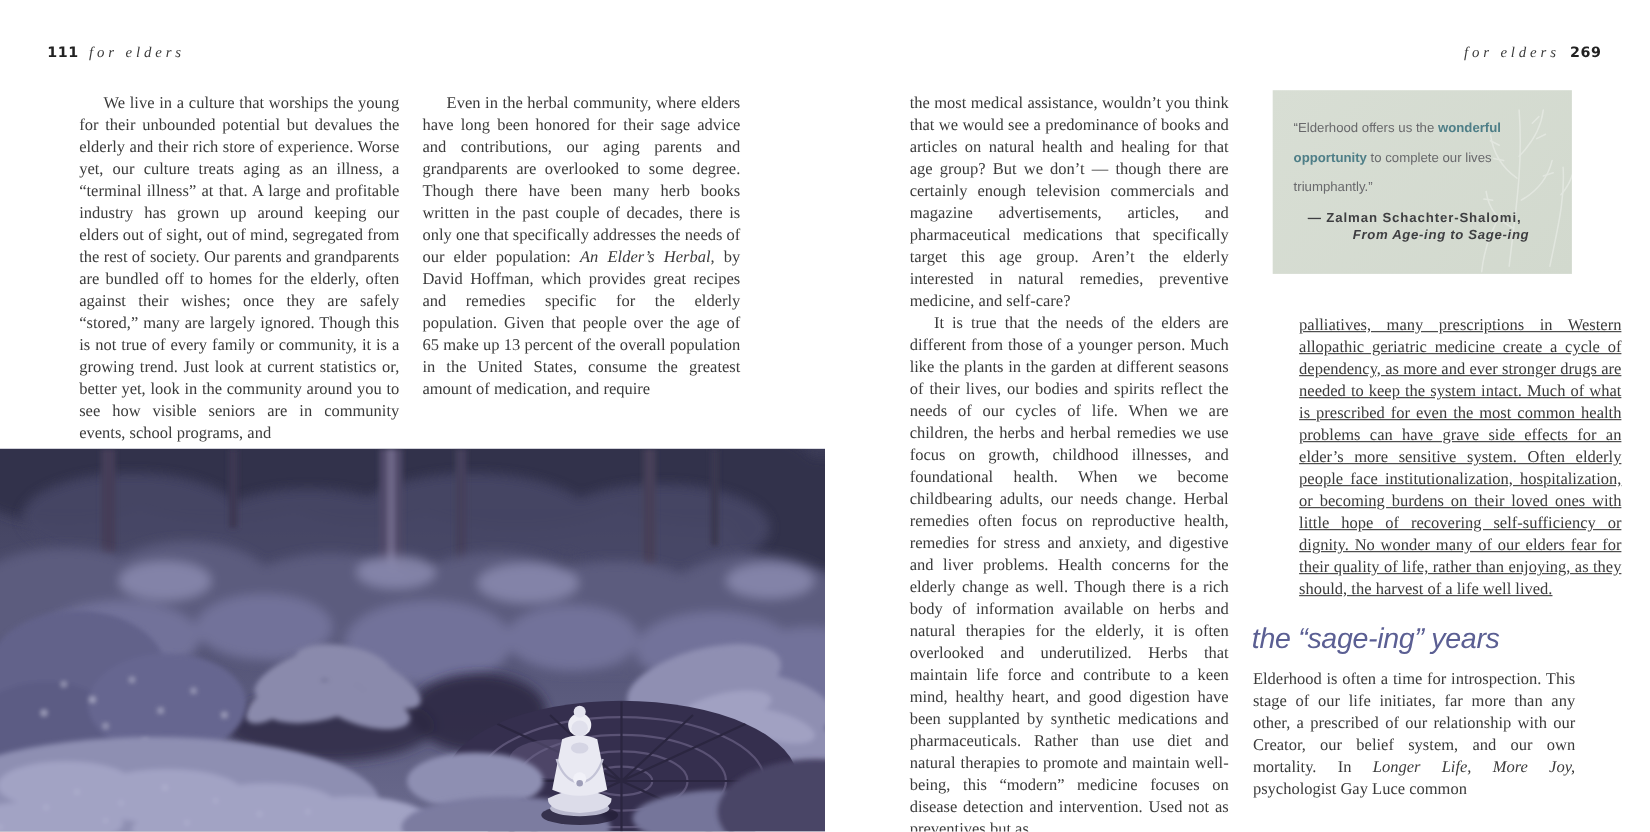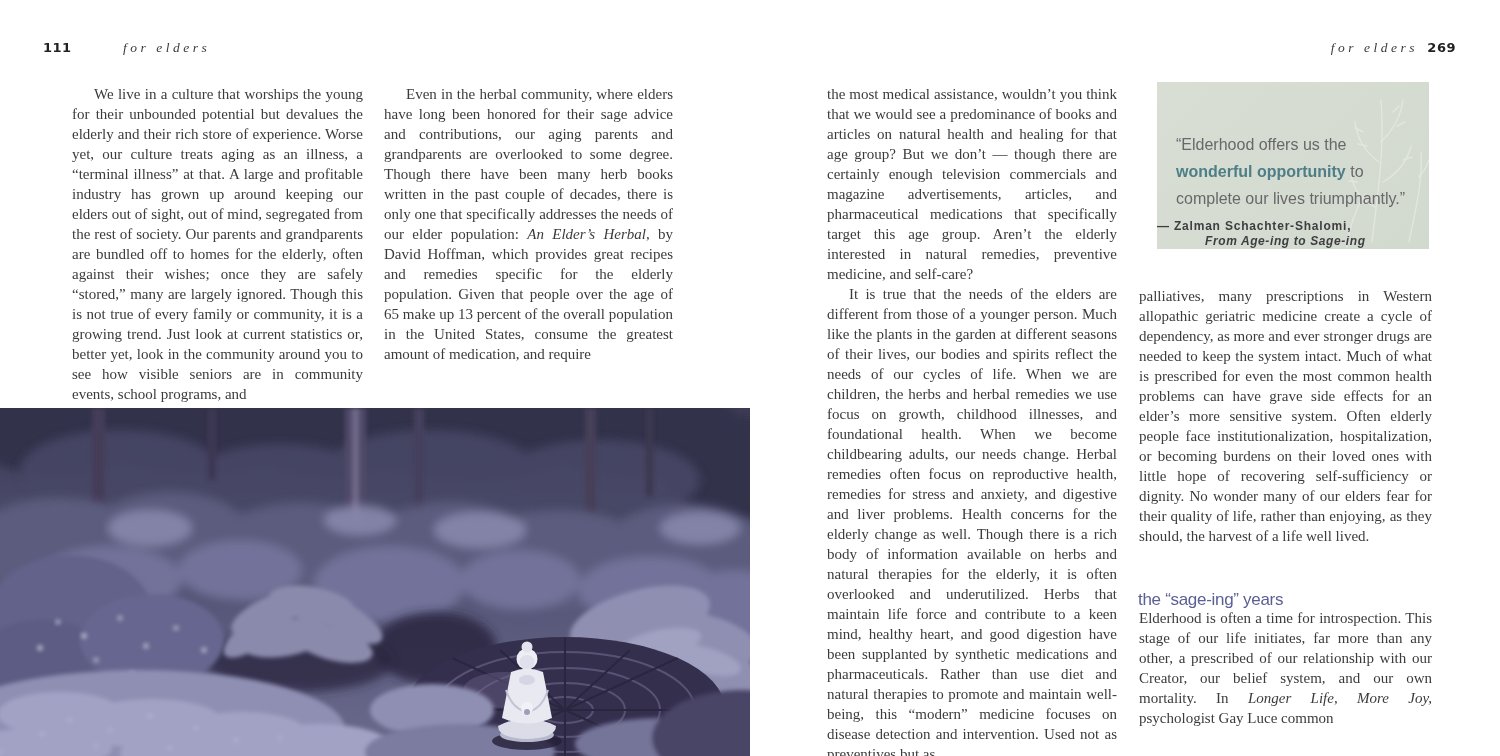--- a/index.html
+++ b/index.html
@@ -5,72 +5,73 @@
   html,body{margin:0;padding:0;}
   body{
     width:1500px;height:756px;position:relative;overflow:hidden;
     background:#ffffff;
     font-family:"Liberation Serif", serif;
     -webkit-font-smoothing:antialiased;
   }
   
   .runhead{position:absolute;top:40px;font-size:13.5px;color:#2f2f2f;white-space:nowrap;}
   .runhead .num{font-family:"DejaVu Sans", sans-serif;font-weight:700;font-size:13px;letter-spacing:.5px;color:#222;}
-  .runhead .head{font-style:italic;letter-spacing:3.5px;color:#3a3a3a;padding:0 6px;margin-left:42px;}
+  .runhead .head{font-style:italic;letter-spacing:3.5px;color:#3a3a3a;padding:0 6px;}
   .runhead-left{left:43px;}
   .runhead-right{right:44px;}
 
   
   .col{
     position:absolute;text-align:justify;color:#3b3b3b;
     font-size:15px;line-height:20px;
   }
   .col p.para{margin:0;}
   .col p.para.indent{text-indent:22px;}
   .it{font-style:italic;}
 
   .lp-col1{left:72px;top:84px;width:291px;}
   .lp-col2{left:384px;top:84px;width:289px;}
   .rp-col1{left:827px;top:84px;width:290px;}
-  .rp-col2{left:1139px;top:286px;width:293px;}
+  .rp-col2{left:1181px;top:286px;width:293px;text-decoration:underline;}
   .rp-col2-cont{left:1139px;top:608px;width:293px;}
 
   
   .photo{
     position:absolute;left:0;top:408px;width:750px;height:348px;overflow:hidden;
     background:#545476;
   }
   .photo svg{display:block;width:100%;height:100%;}
 
   
   .quote-box{
     position:absolute;left:1157px;top:82px;width:272px;height:167px;
     background:linear-gradient(135deg, var(--quote_box_bg, #d8ded4) 0%, #d2d9ce 100%);
     box-sizing:border-box;
     font-family:"Liberation Sans", sans-serif;
   }
   .quote-box .wm{position:absolute;inset:0;pointer-events:none;}
   .quote-text{
     position:relative;padding:21px 16px 0 19px;
-    font-size:16px;line-height:27px;color:#68686b;margin-top:28px;
+    font-size:12px;line-height:27px;color:#68686b;
   }
   .quote-text .hl{color:var(--quote_highlight, #4e7e87);font-weight:700;}
   .quote-attr{
-    position:relative;text-align:left;padding-right:14px;margin-top:7px;
+    position:relative;text-align:center;padding-right:14px;margin-top:7px;
     font-size:12px;line-height:15px;font-weight:700;letter-spacing:.8px;color:#3e3e41;
   }
   .quote-src{font-style:italic;font-weight:700;letter-spacing:.6px;margin-left:48px;}
 
   
   .section-heading{
-    position:absolute;left:1138px;top:590px;
+    position:absolute;left:1138px;top:565px;
     font-family:"Liberation Sans", sans-serif;
-    font-size:17px;font-weight:400;letter-spacing:-.3px;
+    font-size:26px;font-weight:400;letter-spacing:-.3px;
     color:var(--section_heading, #5b5f93);
     white-space:nowrap;
+    font-style:italic;
   }
 </style>
 </head>
 <body style="--quote_box_bg: #d8ded4; --quote_highlight: #4e7e87; --section_heading: #5b5f93;">
 
 <div class="runhead runhead-left">
   <span class="num">111</span>
   <span class="head">for elders</span>
 </div>
 

